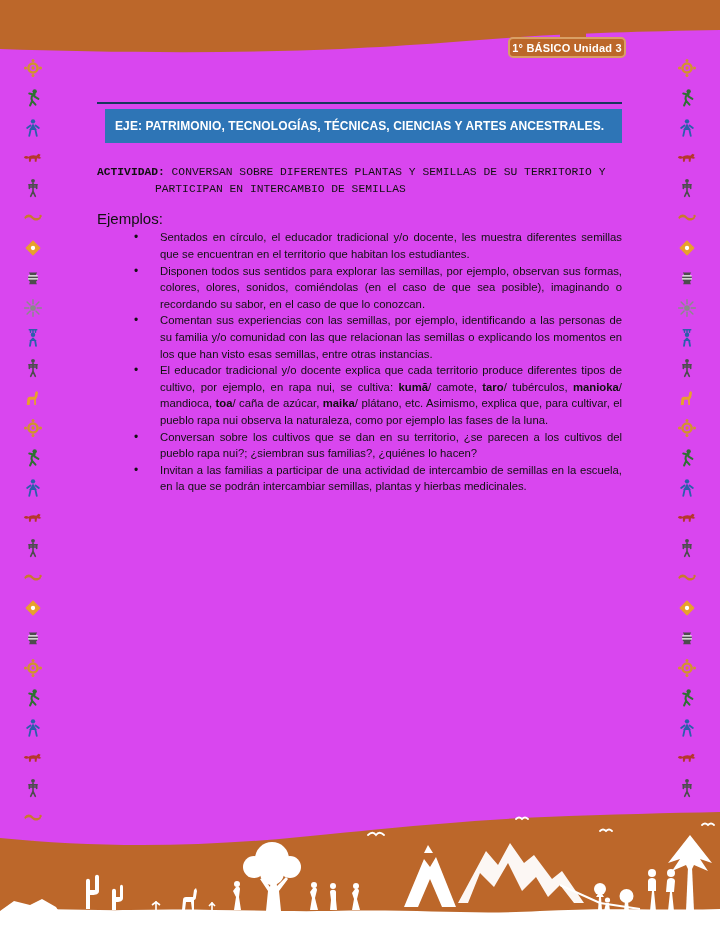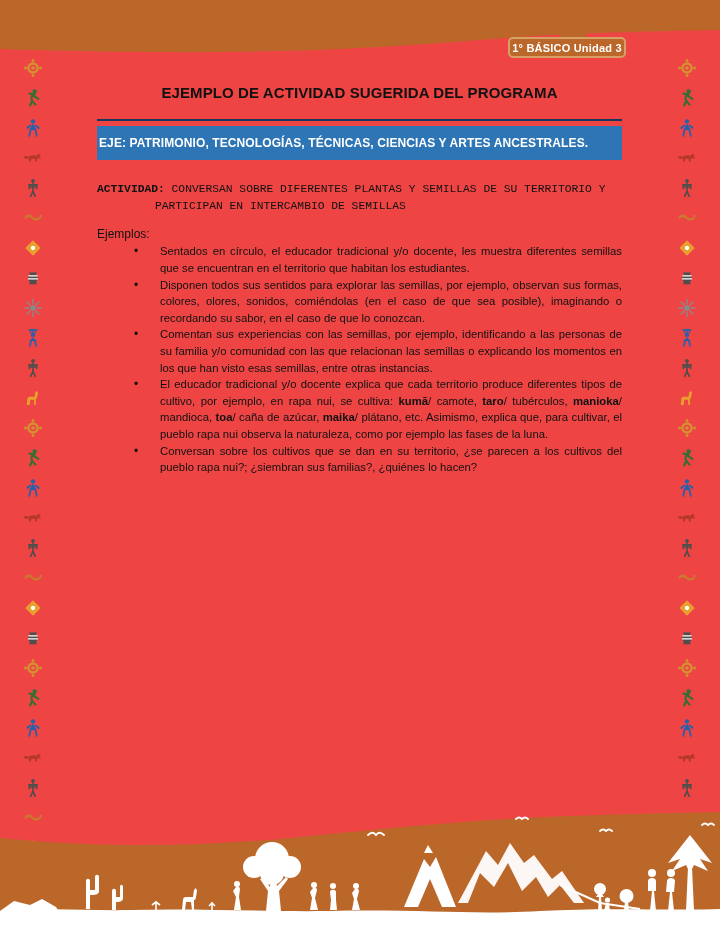--- a/index.html
+++ b/index.html
@@ -1,20 +1,20 @@
 <!DOCTYPE html>
 <html style="--orange: #bc672a; --orange-light: #d9a065; --blue: #2e75b6;"><head>
 <meta charset="utf-8">
 <style>
   html,body{margin:0;padding:0;background:#e9e9e9;}
   .page{
     position:relative;
     width:720px;height:932px;
     margin:0 auto;
-    background:#ef4444;
+    background:#d946ef;
     overflow:hidden;
     font-family:"Liberation Sans","DejaVu Sans",sans-serif;
     color:#1a1a1a;
   }
   
   .top-band{position:absolute;top:0;left:0;width:720px;height:62px;}
   .band-fill{fill:var(--orange);}
   .unit-badge{
     position:absolute;top:37px;left:508px;width:118px;height:21px;
     background:var(--orange);
@@ -42,31 +42,31 @@
   .content{position:absolute;left:97px;top:84px;width:525px;}
   .doc-title{
     margin:0;text-align:center;
     font-size:15px;font-weight:bold;color:#111111;
     letter-spacing:.1px;
   }
   .banner-topline{height:2px;background:#17365d;margin-top:18px;}
   .eje-banner{
     margin-top:5px;height:34px;background:var(--blue);
     display:flex;align-items:center;
-    padding:0 2px;box-sizing:border-box;
+    padding:0 10px;box-sizing:border-box;margin-left:8px;
   }
   .eje-banner span{color:#ffffff;font-size:12px;font-weight:bold;letter-spacing:.1px;}
   .activity{
     margin:21px 0 0 0;
     font-size:11.3px;line-height:1.48;
     padding-left:58px;text-indent:-58px;
     text-align:left;color:#111111;font-family:Liberation Mono, monospace;
   }
   .activity b{font-weight:bold;}
-  .examples-label{margin:13px 0 2px 0;font-size:12px;color:#111111;}
+  .examples-label{margin:13px 0 2px 0;font-size:15px;color:#111111;}
   ul.bullets{margin:2px 0 0 0;padding:0 0 0 63px;list-style:none;}
   ul.bullets li{
     position:relative;
     font-size:11.3px;line-height:1.47;text-align:justify;
     color:#111111;
   }
   ul.bullets li::before{
     content:"\2022";
     position:absolute;left:-26px;top:0;
     font-size:12px;
@@ -307,37 +307,37 @@
       </svg>
       <svg class="picto" viewBox="0 0 24 24" style="color: rgb(200, 122, 46);">
         <use href="#sym-condor"></use>
       </svg>
       <svg class="picto" viewBox="0 0 24 24" style="color: rgb(232, 160, 44);">
         <use href="#sym-diamond"></use>
       </svg>
     </div>
 
   <div class="content">
-    <h1 class="doc-title">EJEMPLO DE ACTIVIDAD SUGERIDA DEL PROGRAMA</h1>
 
     <div class="banner-topline" style="background: rgb(23, 54, 93);"></div>
     <div class="eje-banner">
       <span>EJE: PATRIMONIO, TECNOLOGÍAS, TÉCNICAS, CIENCIAS Y ARTES ANCESTRALES.</span>
     </div>
 
     <p class="activity"><b>ACTIVIDAD:</b><span> CONVERSAN SOBRE DIFERENTES PLANTAS Y SEMILLAS DE SU TERRITORIO Y PARTICIPAN EN INTERCAMBIO DE SEMILLAS</span></p>
 
     <p class="examples-label">Ejemplos:</p>
 
     <ul class="bullets" id="bullet-list">
         <li><span>Sentados en círculo, el educador tradicional y/o docente, les muestra diferentes semillas que se encuentran en el territorio que habitan los estudiantes.</span></li>
         <li><span>Disponen todos sus sentidos para explorar las semillas, por ejemplo, observan sus formas, colores, olores, sonidos, comiéndolas (en el caso de que sea posible), imaginando o recordando su sabor, en el caso de que lo conozcan.</span></li>
         <li><span>Comentan sus experiencias con las semillas, por ejemplo, identificando a las personas de su familia y/o comunidad con las que relacionan las semillas o explicando los momentos en los que han visto esas semillas, entre otras instancias.</span></li>
         <li><span>El educador tradicional y/o docente explica que cada territorio produce diferentes tipos de cultivo, por ejemplo, en rapa nui, se cultiva: </span><span class="bold">kumā</span><span>/ camote, </span><span class="bold">taro</span><span>/ tubérculos, </span><span class="bold">manioka</span><span>/ mandioca, </span><span class="bold">toa</span><span>/ caña de azúcar, </span><span class="bold">maika</span><span>/ plátano, etc. Asimismo, explica que, para cultivar, el pueblo rapa nui observa la naturaleza, como por ejemplo las fases de la luna.</span></li>
         <li><span>Conversan sobre los cultivos que se dan en su territorio, ¿se parecen a los cultivos del pueblo rapa nui?; ¿siembran sus familias?, ¿quiénes lo hacen?</span></li>
+        <li><span>Invitan a las familias a participar de una actividad de intercambio de semillas en la escuela, en la que se podrán intercambiar semillas, plantas y hierbas medicinales.</span></li>
       </ul>
   </div>
 
   <svg class="bottom-band" viewBox="0 0 720 125" preserveAspectRatio="none">
 
     <path class="band-fill" d="M0,31 C90,40 190,41 300,30 C400,20 470,13 545,10 C610,7.5 670,6 720,5 L720,125 L0,125 Z"></path>
     <g>
 
       <path class="white-fill" d="M0,106 C40,99 80,104 130,103 C200,101 260,105 330,104 C420,102 470,108 540,104 C610,100 670,104 720,102 L720,125 L0,125 Z"></path>
 

